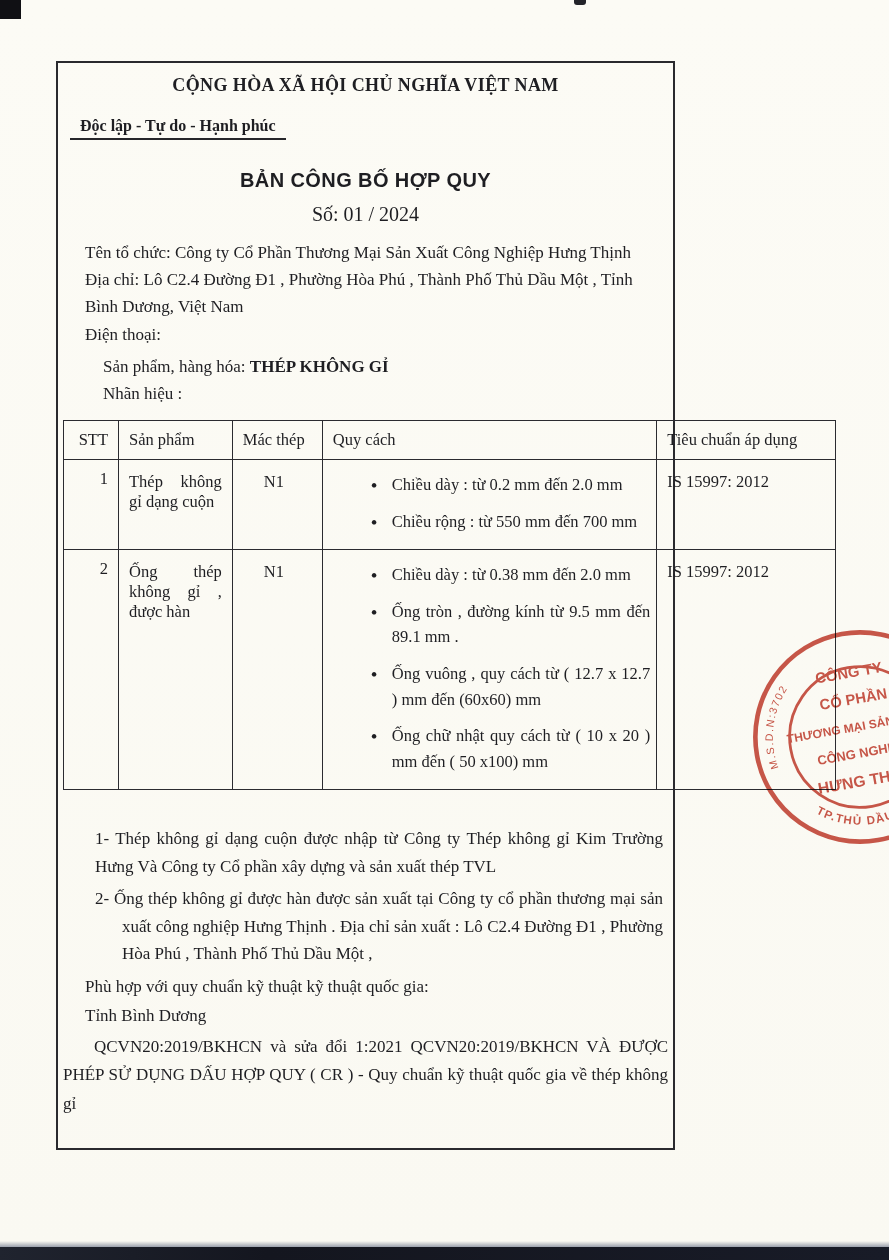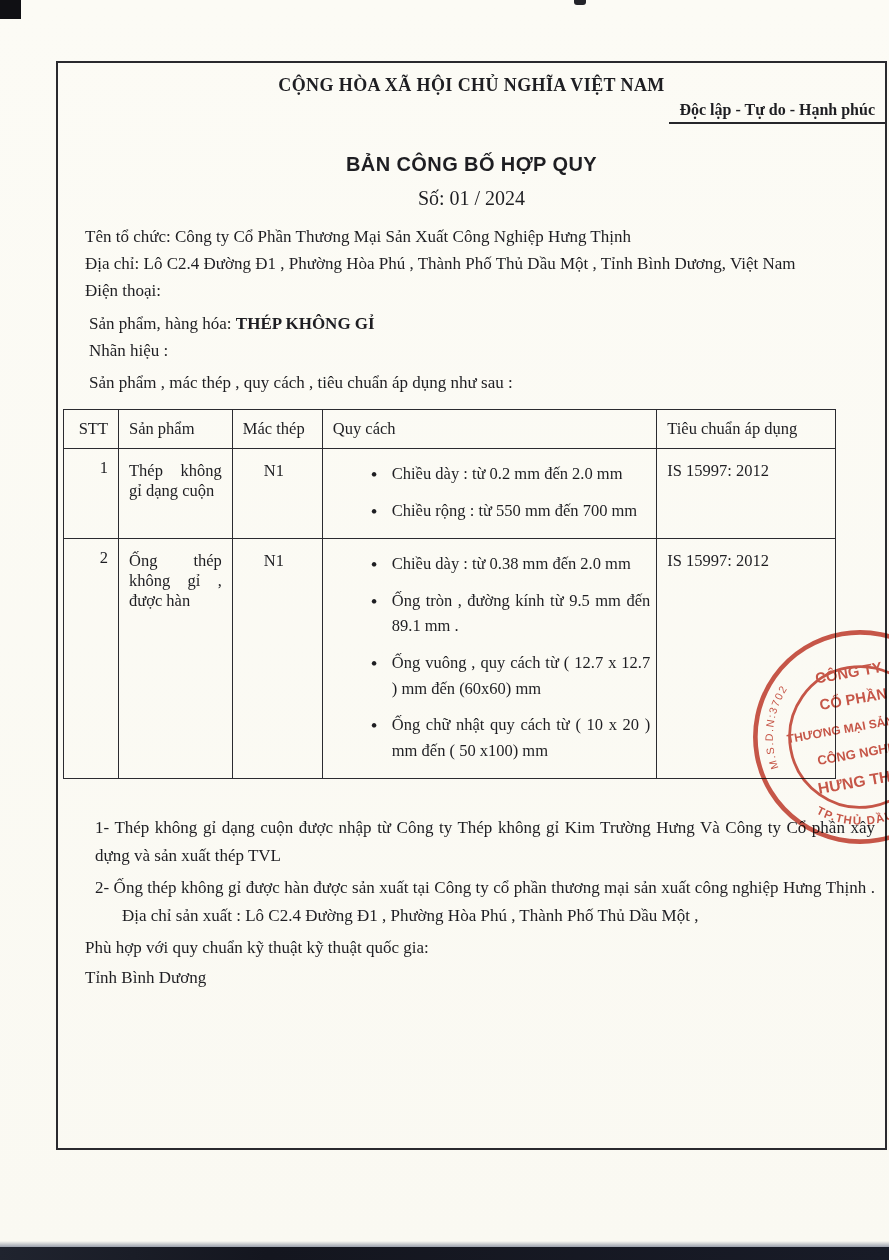--- a/index.html
+++ b/index.html
@@ -18,44 +18,44 @@
   }
   
   .corner-mark { position: absolute; left: 0; top: 0; width: 21px; height: 19px; background: #101014; }
   .top-speck { position: absolute; left: 574px; top: 0; width: 12px; height: 5px; background: #23232a; border-radius: 0 0 3px 3px; }
   .scan-fade { position: absolute; left: 0; right: 0; bottom: 13px; height: 6px; background: linear-gradient(180deg, rgba(250,249,242,0), #9aa0ac); }
   .scan-strip { position: absolute; left: 0; right: 0; bottom: 0; height: 13px; background: linear-gradient(90deg, #20242f, #14161f 30%, #181b27); }
 
   
   .frame {
     position: absolute; left: 56px; top: 61px;
-    width: 831px; height: 1089px;
+    width: 619px; height: 1089px;
     border: 2px solid #2a2a2e;
   }
 
   .nat-header {
     margin-top: 12px; text-align: center;
     font-weight: bold; font-size: 18px; letter-spacing: 0.4px;
   }
-  .motto-wrap { text-align: right; margin-top: 5px; }
+  .motto-wrap { text-align: left; margin-top: 21px; padding-left: 12px; }
   .motto {
     display: inline-block; font-weight: bold; font-size: 16px;
     padding: 0 10px 3px; border-bottom: 2px solid #26262a;
   }
   .doc-title {
     margin-top: 29px; text-align: center;
     font-family: "Liberation Sans", "DejaVu Sans", sans-serif;
     font-weight: bold; font-size: 20px; letter-spacing: 0.4px;
   }
   .doc-number { margin-top: 11px; text-align: center; font-size: 20px; }
 
   .info { margin: 13px 26px 0 27px; font-size: 17px; line-height: 1.6; }
   .info p { margin: 0; }
   .info p.sp { margin-top: 5px; }
-  .info .indent { margin-left: 4px; }
+  .info .indent { margin-left: 18px; }
   .product-name { font-weight: bold; }
 
   table.spec-table {
     margin: 13px 0 0 5px;
     width: 773px;
     border-collapse: collapse;
     font-size: 16.5px;
   }
   .spec-table th, .spec-table td {
     border: 1.5px solid #2b2b30;
@@ -117,21 +117,20 @@
 
     <div class="doc-title">BẢN CÔNG BỐ HỢP QUY</div>
     <div class="doc-number">Số: 01 / 2024</div>
 
     <div class="info">
       <p>Tên tổ chức: Công ty Cổ Phần Thương Mại Sản Xuất Công Nghiệp Hưng Thịnh</p>
       <p>Địa chỉ: Lô C2.4 Đường Đ1 , Phường Hòa Phú , Thành Phố Thủ Dầu Một , Tỉnh Bình Dương, Việt Nam</p>
       <p>Điện thoại:</p>
       <p class="sp indent"><span>Sản phẩm, hàng hóa: </span><span class="product-name">THÉP KHÔNG GỈ</span></p>
       <p class="indent">Nhãn hiệu :</p>
-      <p class="sp indent">Sản phẩm , mác thép , quy cách , tiêu chuẩn áp dụng như sau :</p>
     </div>
 
     <table class="spec-table">
       <colgroup>
         <col class="c-stt">
           <col class="c-sp">
           <col class="c-mt">
           <col class="c-qc">
           <col class="c-tc">
       </colgroup>
@@ -172,20 +171,21 @@
           <td class="t-tc">IS 15997: 2012</td>
         </tr>
       </tbody>
     </table>
 
     <div class="notes">
       <p>1- Thép không gỉ dạng cuộn được nhập từ Công ty Thép không gỉ Kim Trường Hưng Và Công ty Cổ phần xây dựng và sản xuất thép TVL</p>
       <p class="hang">2- Ống thép không gỉ được hàn được sản xuất tại Công ty cổ phần thương mại sản xuất công nghiệp Hưng Thịnh . Địa chỉ sản xuất : Lô C2.4 Đường Đ1 , Phường Hòa Phú , Thành Phố Thủ Dầu Một ,</p>
       <p class="flush">Phù hợp với quy chuẩn kỹ thuật kỹ thuật quốc gia:</p>
       <p class="flush">Tỉnh Bình Dương</p>
+      <p class="final">QCVN20:2019/BKHCN và sửa đổi 1:2021 QCVN20:2019/BKHCN VÀ ĐƯỢC PHÉP SỬ DỤNG DẤU HỢP QUY ( CR ) - Quy chuẩn kỹ thuật quốc gia về thép không gỉ</p>
     </div>
 
   </div>
 
   <svg class="stamp" viewBox="0 0 270 270" aria-hidden="true">
     <defs>
       <path id="arcLeft" d="M 68.5,201.5 A 94,94 0 0 1 68.5,68.5"></path>
       <path id="arcBottom" d="M 62,196 A 96,96 0 0 0 208,196"></path>
     </defs>
     <g transform="rotate(-10 135 135)">

